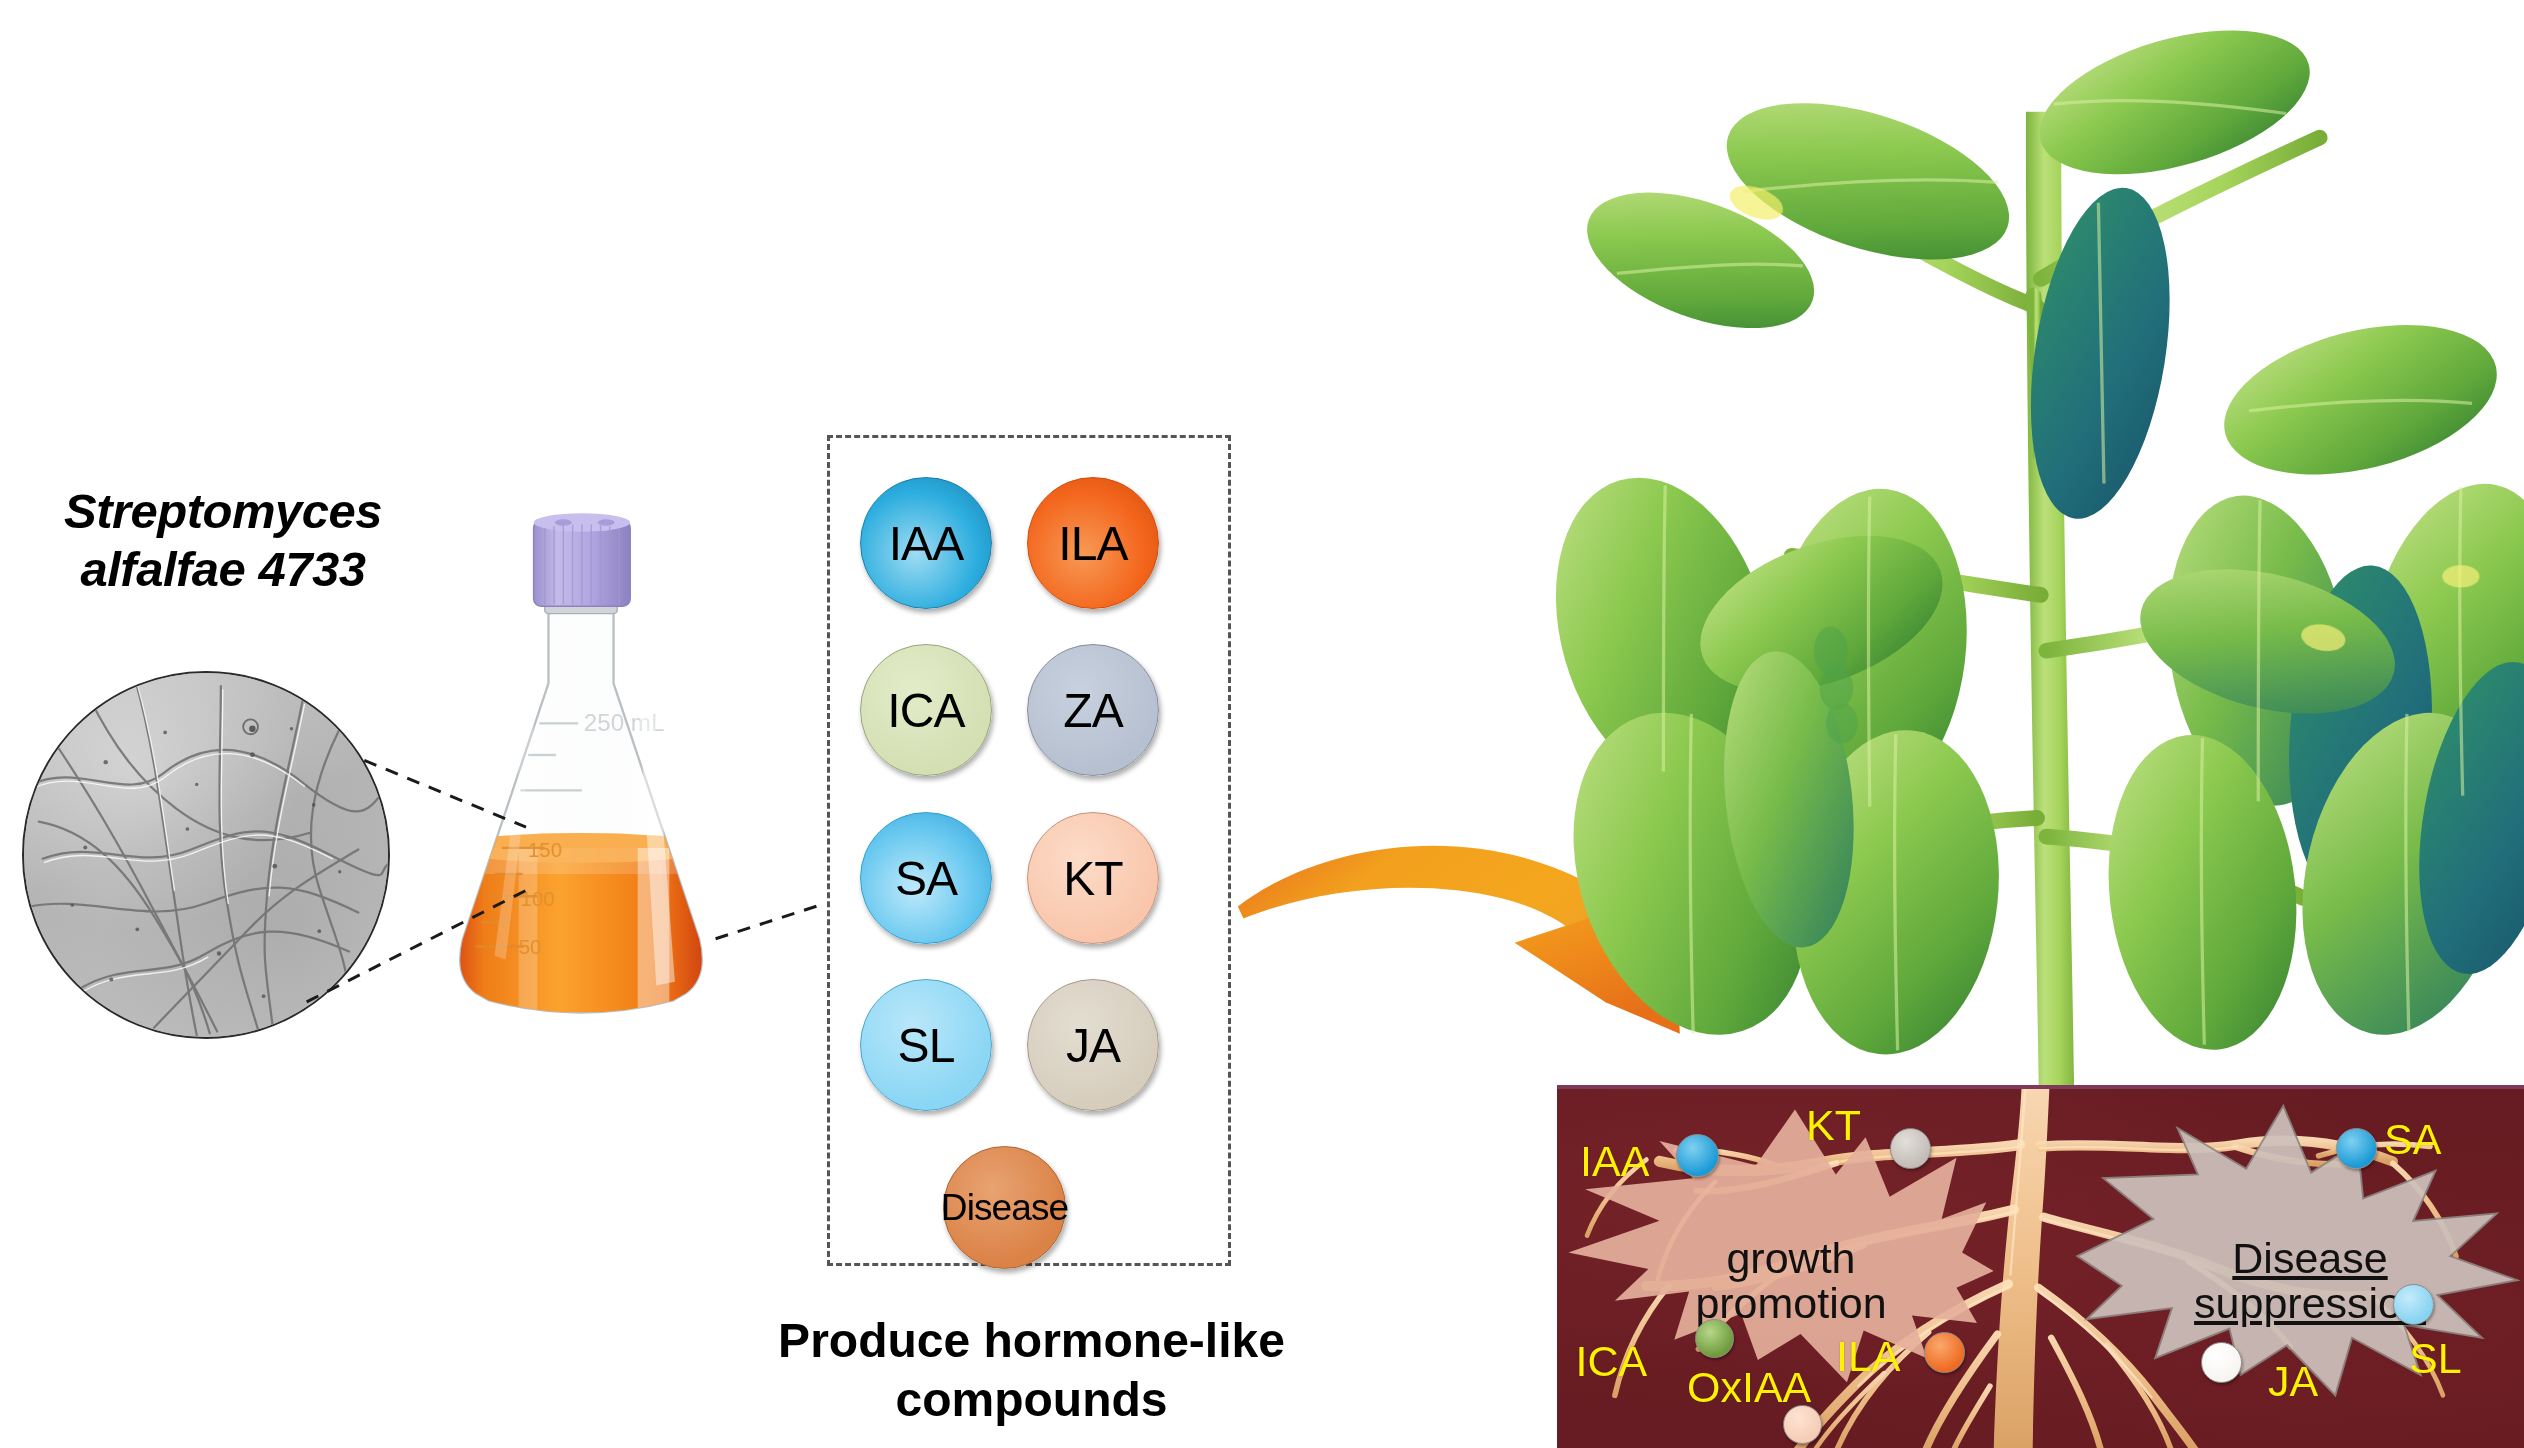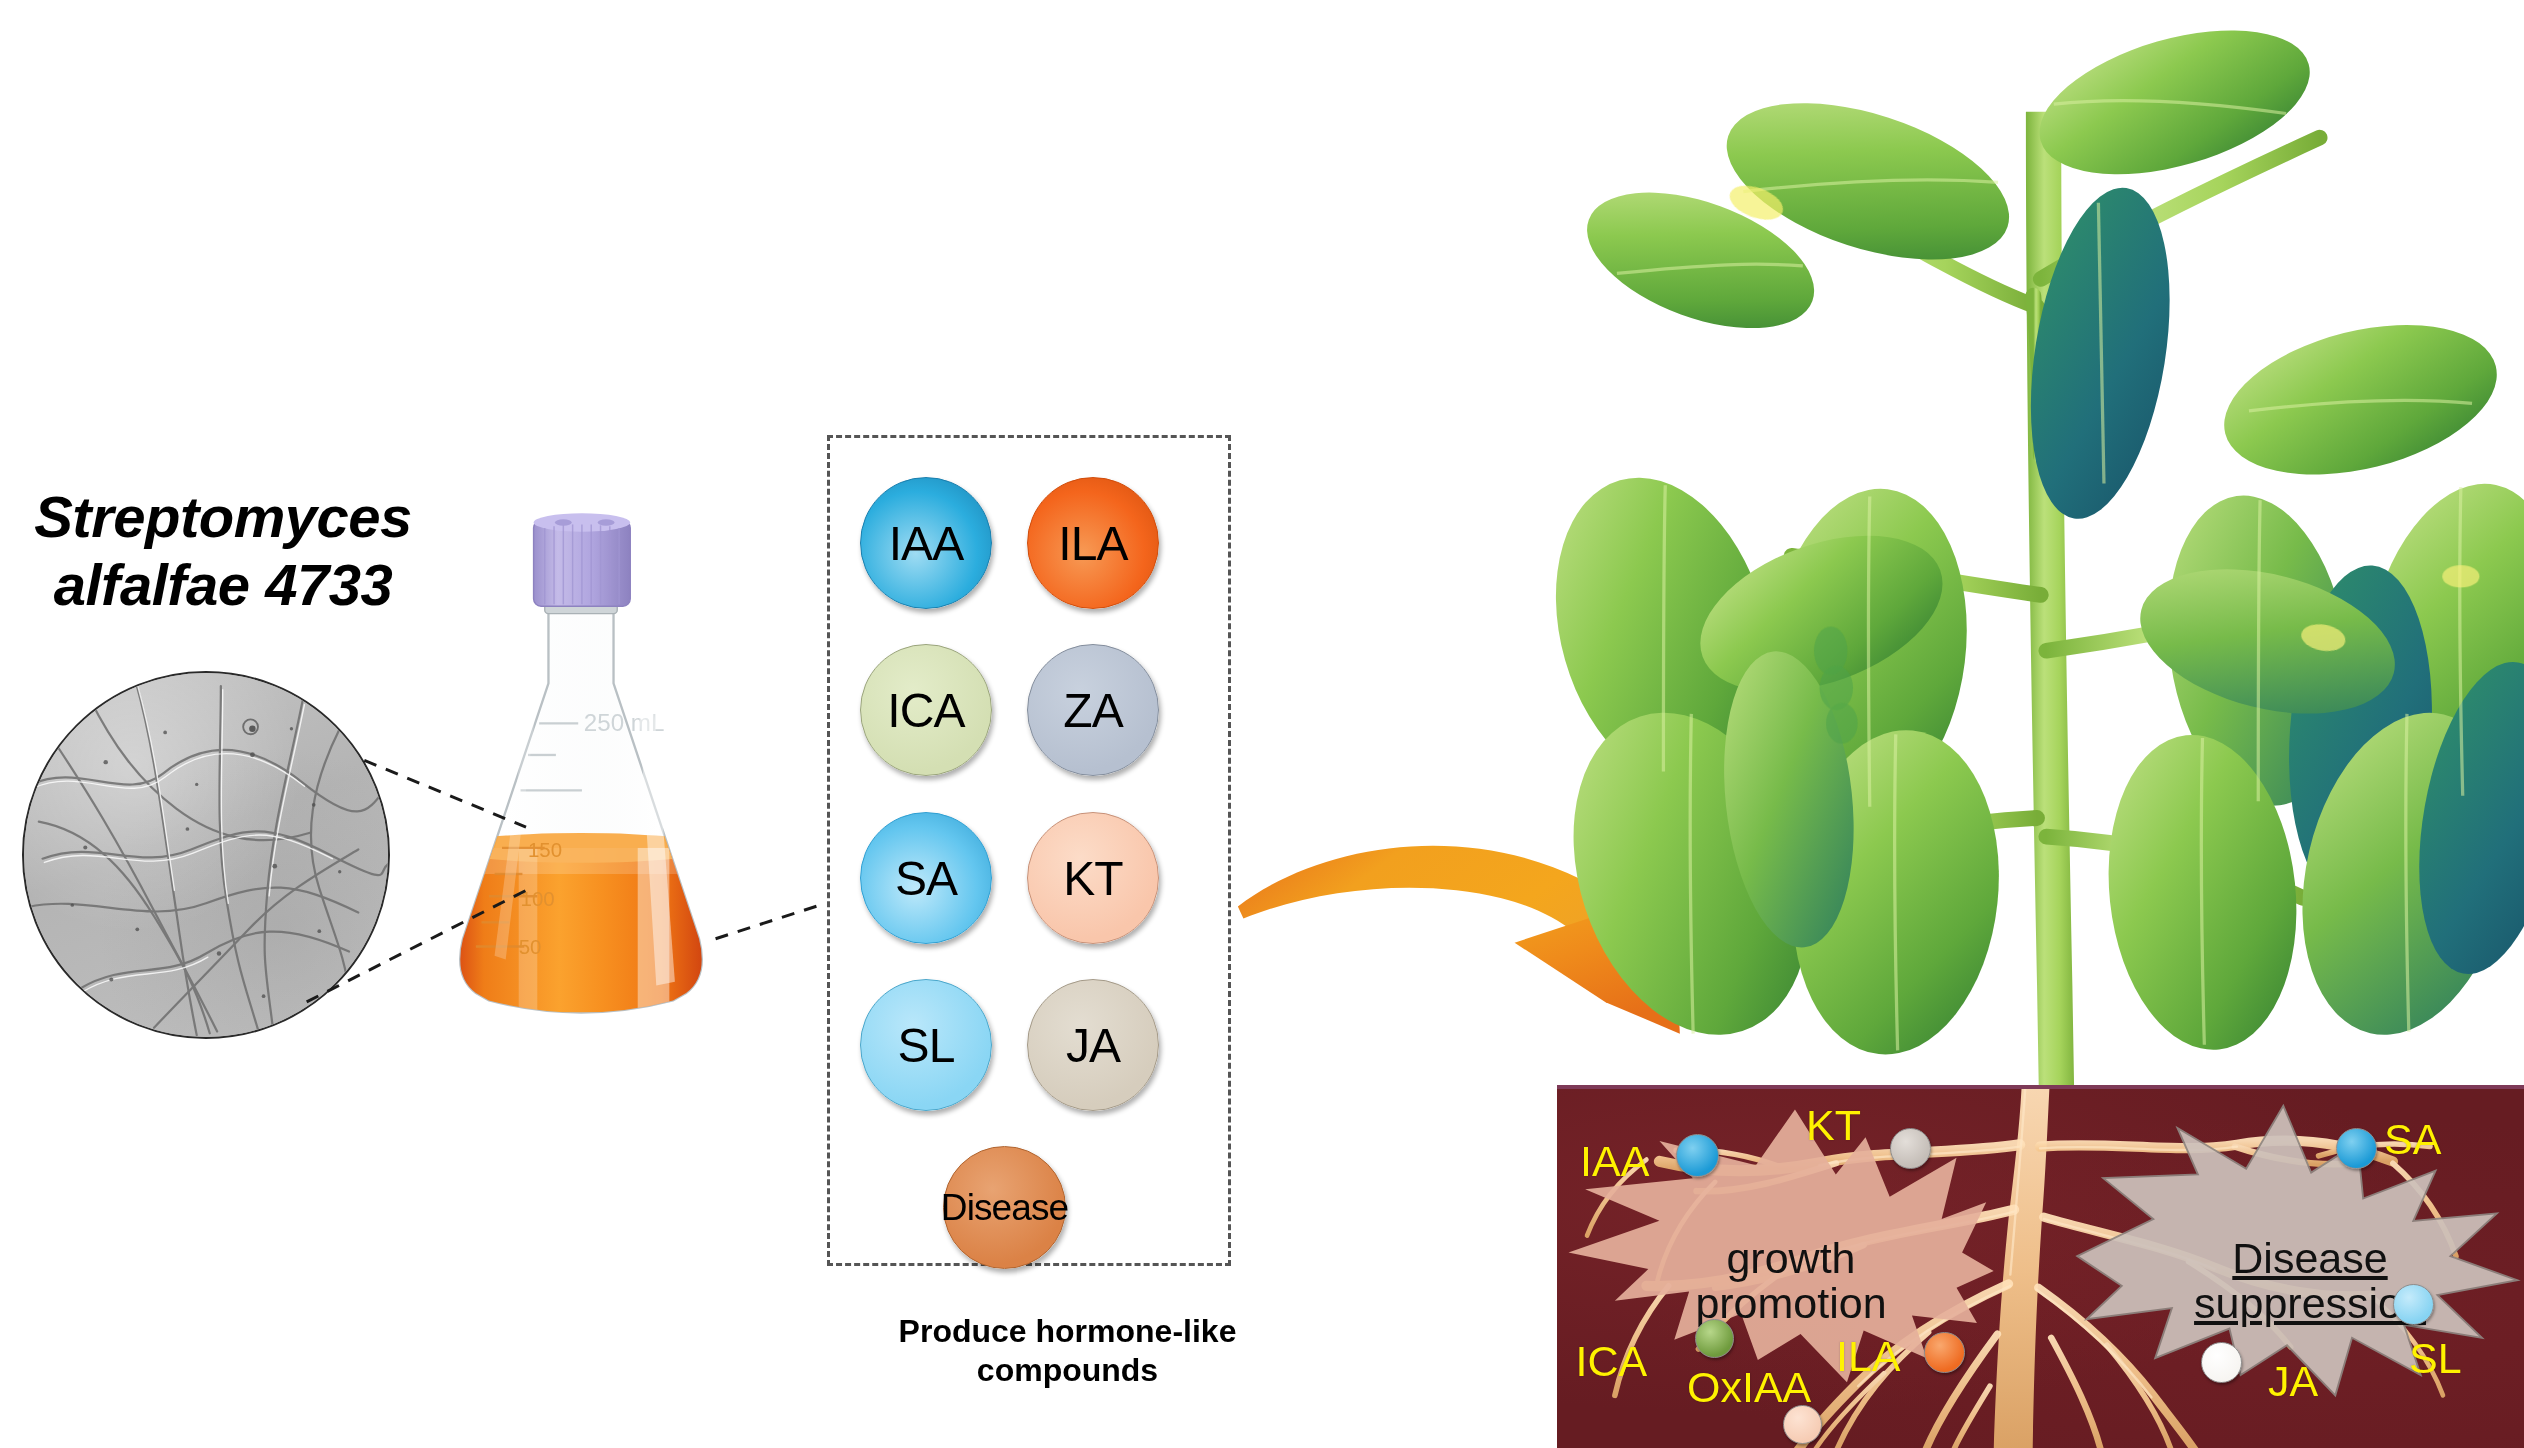--- a/index.html
+++ b/index.html
@@ -7,21 +7,21 @@
     width:2525px;height:1449px;position:relative;overflow:hidden;
     font-family:"Liberation Sans", sans-serif;
     background:#ffffff;
   }
   #stage{position:absolute;left:0;top:0;width:2525px;height:1449px;}
 
   
   #organism-title{
     position:absolute;left:28px;top:483px;width:390px;
     text-align:center;font-weight:bold;font-style:italic;
-    font-size:58px;line-height:1.18;color:#000;letter-spacing:-0.5px;
+    font-size:49px;line-height:1.18;color:#000;letter-spacing:-0.5px;
   }
   #organism-title .ln{display:block;white-space:nowrap;}
 
   
   #micrograph{
     position:absolute;left:22px;top:671px;width:364px;height:364px;
     border-radius:50%;overflow:hidden;border:2.8px solid #2a2a2a;
     background:#b9b9b9;
   }
   #micrograph .bg{position:absolute;inset:0;
@@ -48,22 +48,22 @@
     position:absolute;border-radius:50%;
     display:flex;align-items:center;justify-content:center;
     color:#000;font-size:48px;letter-spacing:-0.9px;
     border:1.9px solid #4d4d4d;
     box-shadow:1.9px 3.7px 5.6px rgba(0,0,0,.32);
     box-sizing:border-box;
   }
   .bubble.small-txt{font-size:37px;}
 
   #panel-caption{
-    position:absolute;left:770px;top:1312px;width:595px;
-    text-align:center;font-weight:bold;font-size:32px;line-height:1.22;color:#000;
+    position:absolute;left:734px;top:1312px;width:595px;
+    text-align:center;font-weight:bold;font-size:48px;line-height:1.22;color:#000;
   }
   #panel-caption .ln{display:block;}
 
   
   #big-arrow{position:absolute;left:1236px;top:818px;width:520px;height:307px;}
 
   
   #plant{position:absolute;left:1524px;top:0px;width:1001px;height:1320px;}
 
   

